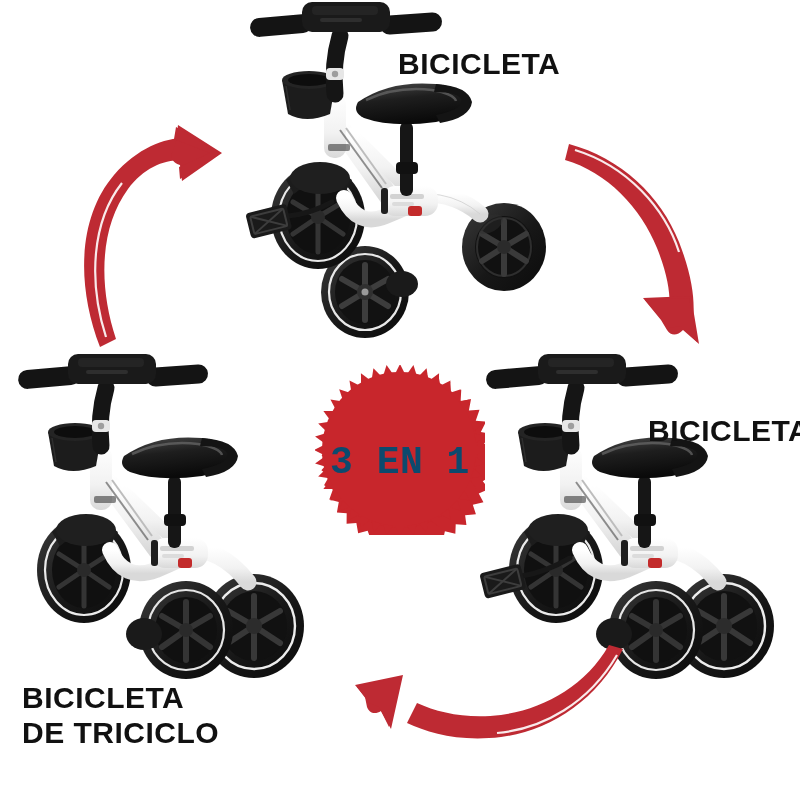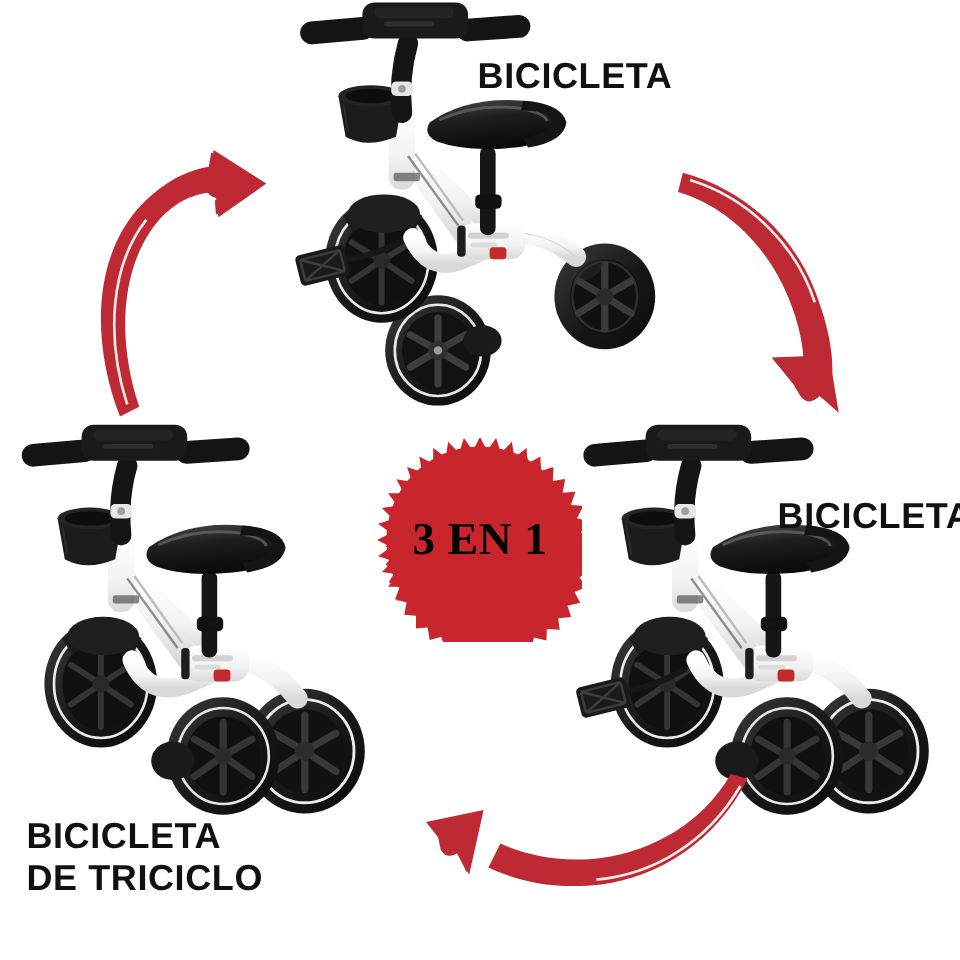--- a/index.html
+++ b/index.html
@@ -48,29 +48,29 @@
   #badge {
     position: absolute;
     left: 315px;
     top: 365px;
     width: 170px;
     height: 170px;
   }
   #badge svg { display: block; width: 170px; height: 170px; }
   #badge-text {
     position: absolute;
-    left: 0; top: 0;
+    left: 0; top: 12px;
     width: 170px; height: 170px;
     display: flex;
     align-items: center;
     justify-content: center;
-    font-family: Liberation Serif, serif;
+    font-family: Liberation Mono, monospace;
     font-weight: bold;
     font-size: 38px;
-    color: #000000;
+    color: #0c4a6e;
     letter-spacing: 0.5px;
   }
 
   
   .arrow-wrap { position: absolute; }
   .arrow-wrap svg { display: block; overflow: visible; }
   #arrow-left   { left: 70px;  top: 125px; width: 160px; height: 225px; }
   #arrow-right  { left: 565px; top: 130px; width: 160px; height: 220px; }
   #arrow-bottom { left: 335px; top: 645px; width: 290px; height: 120px; }
 

